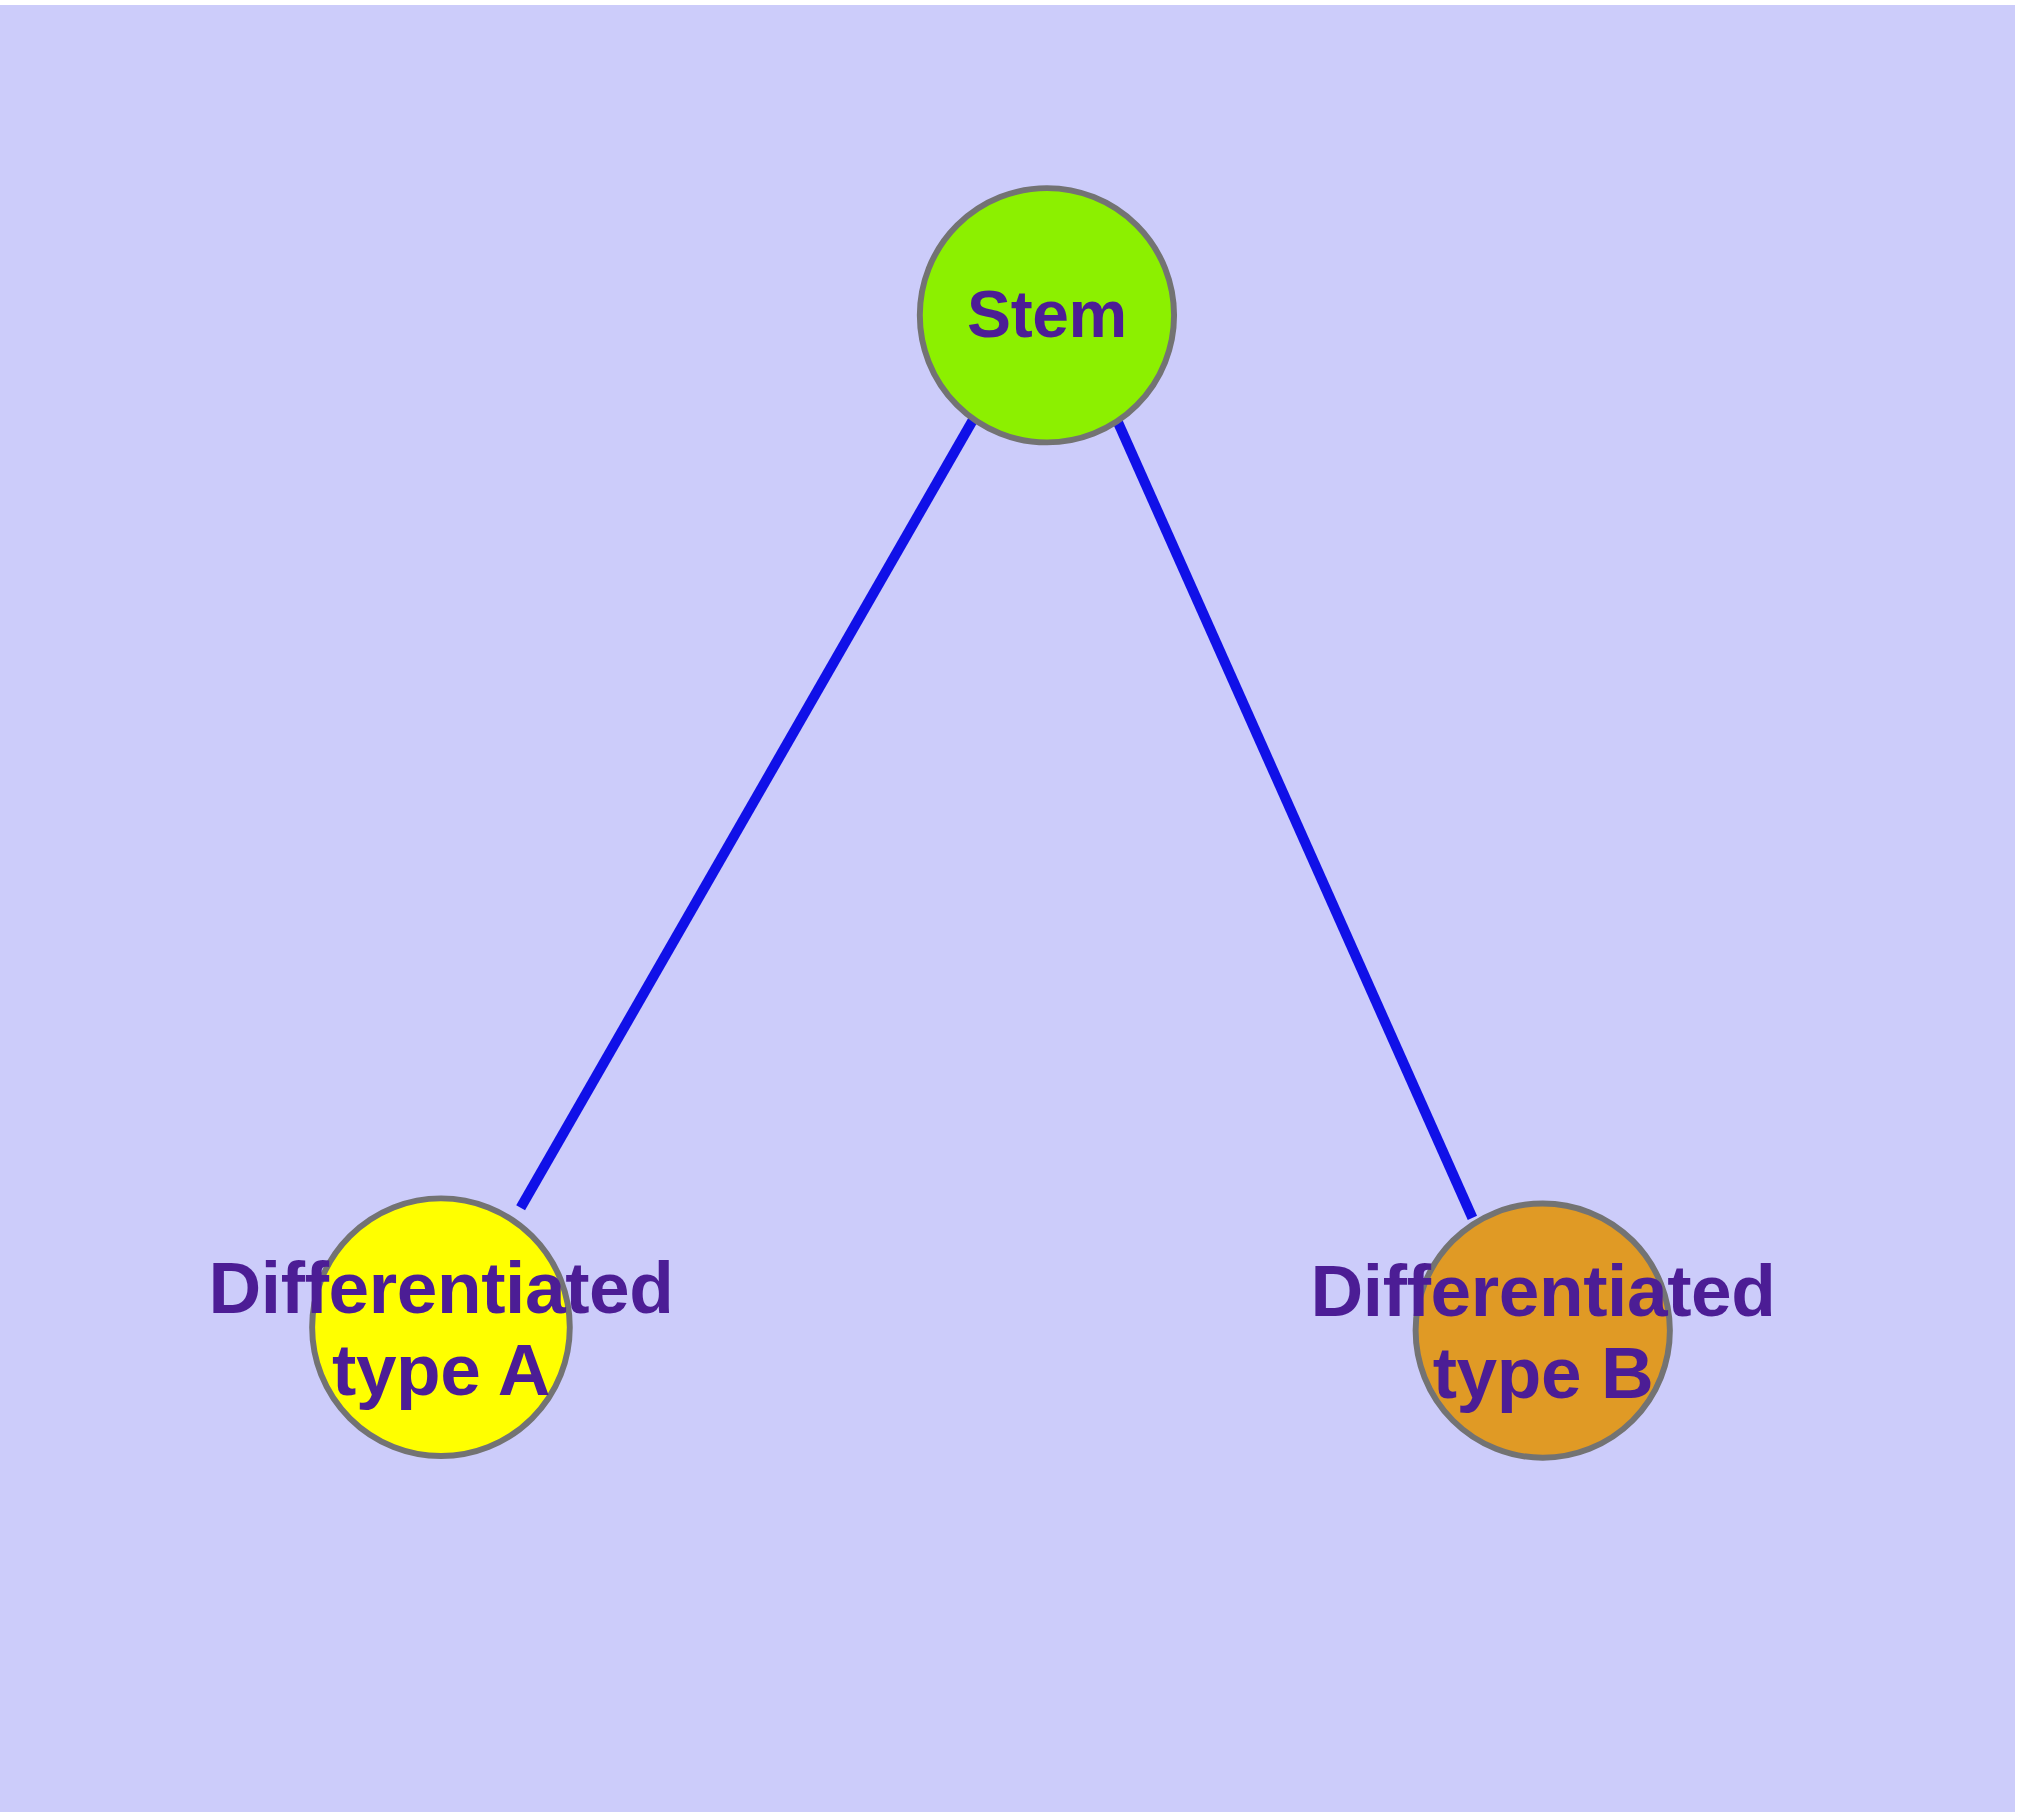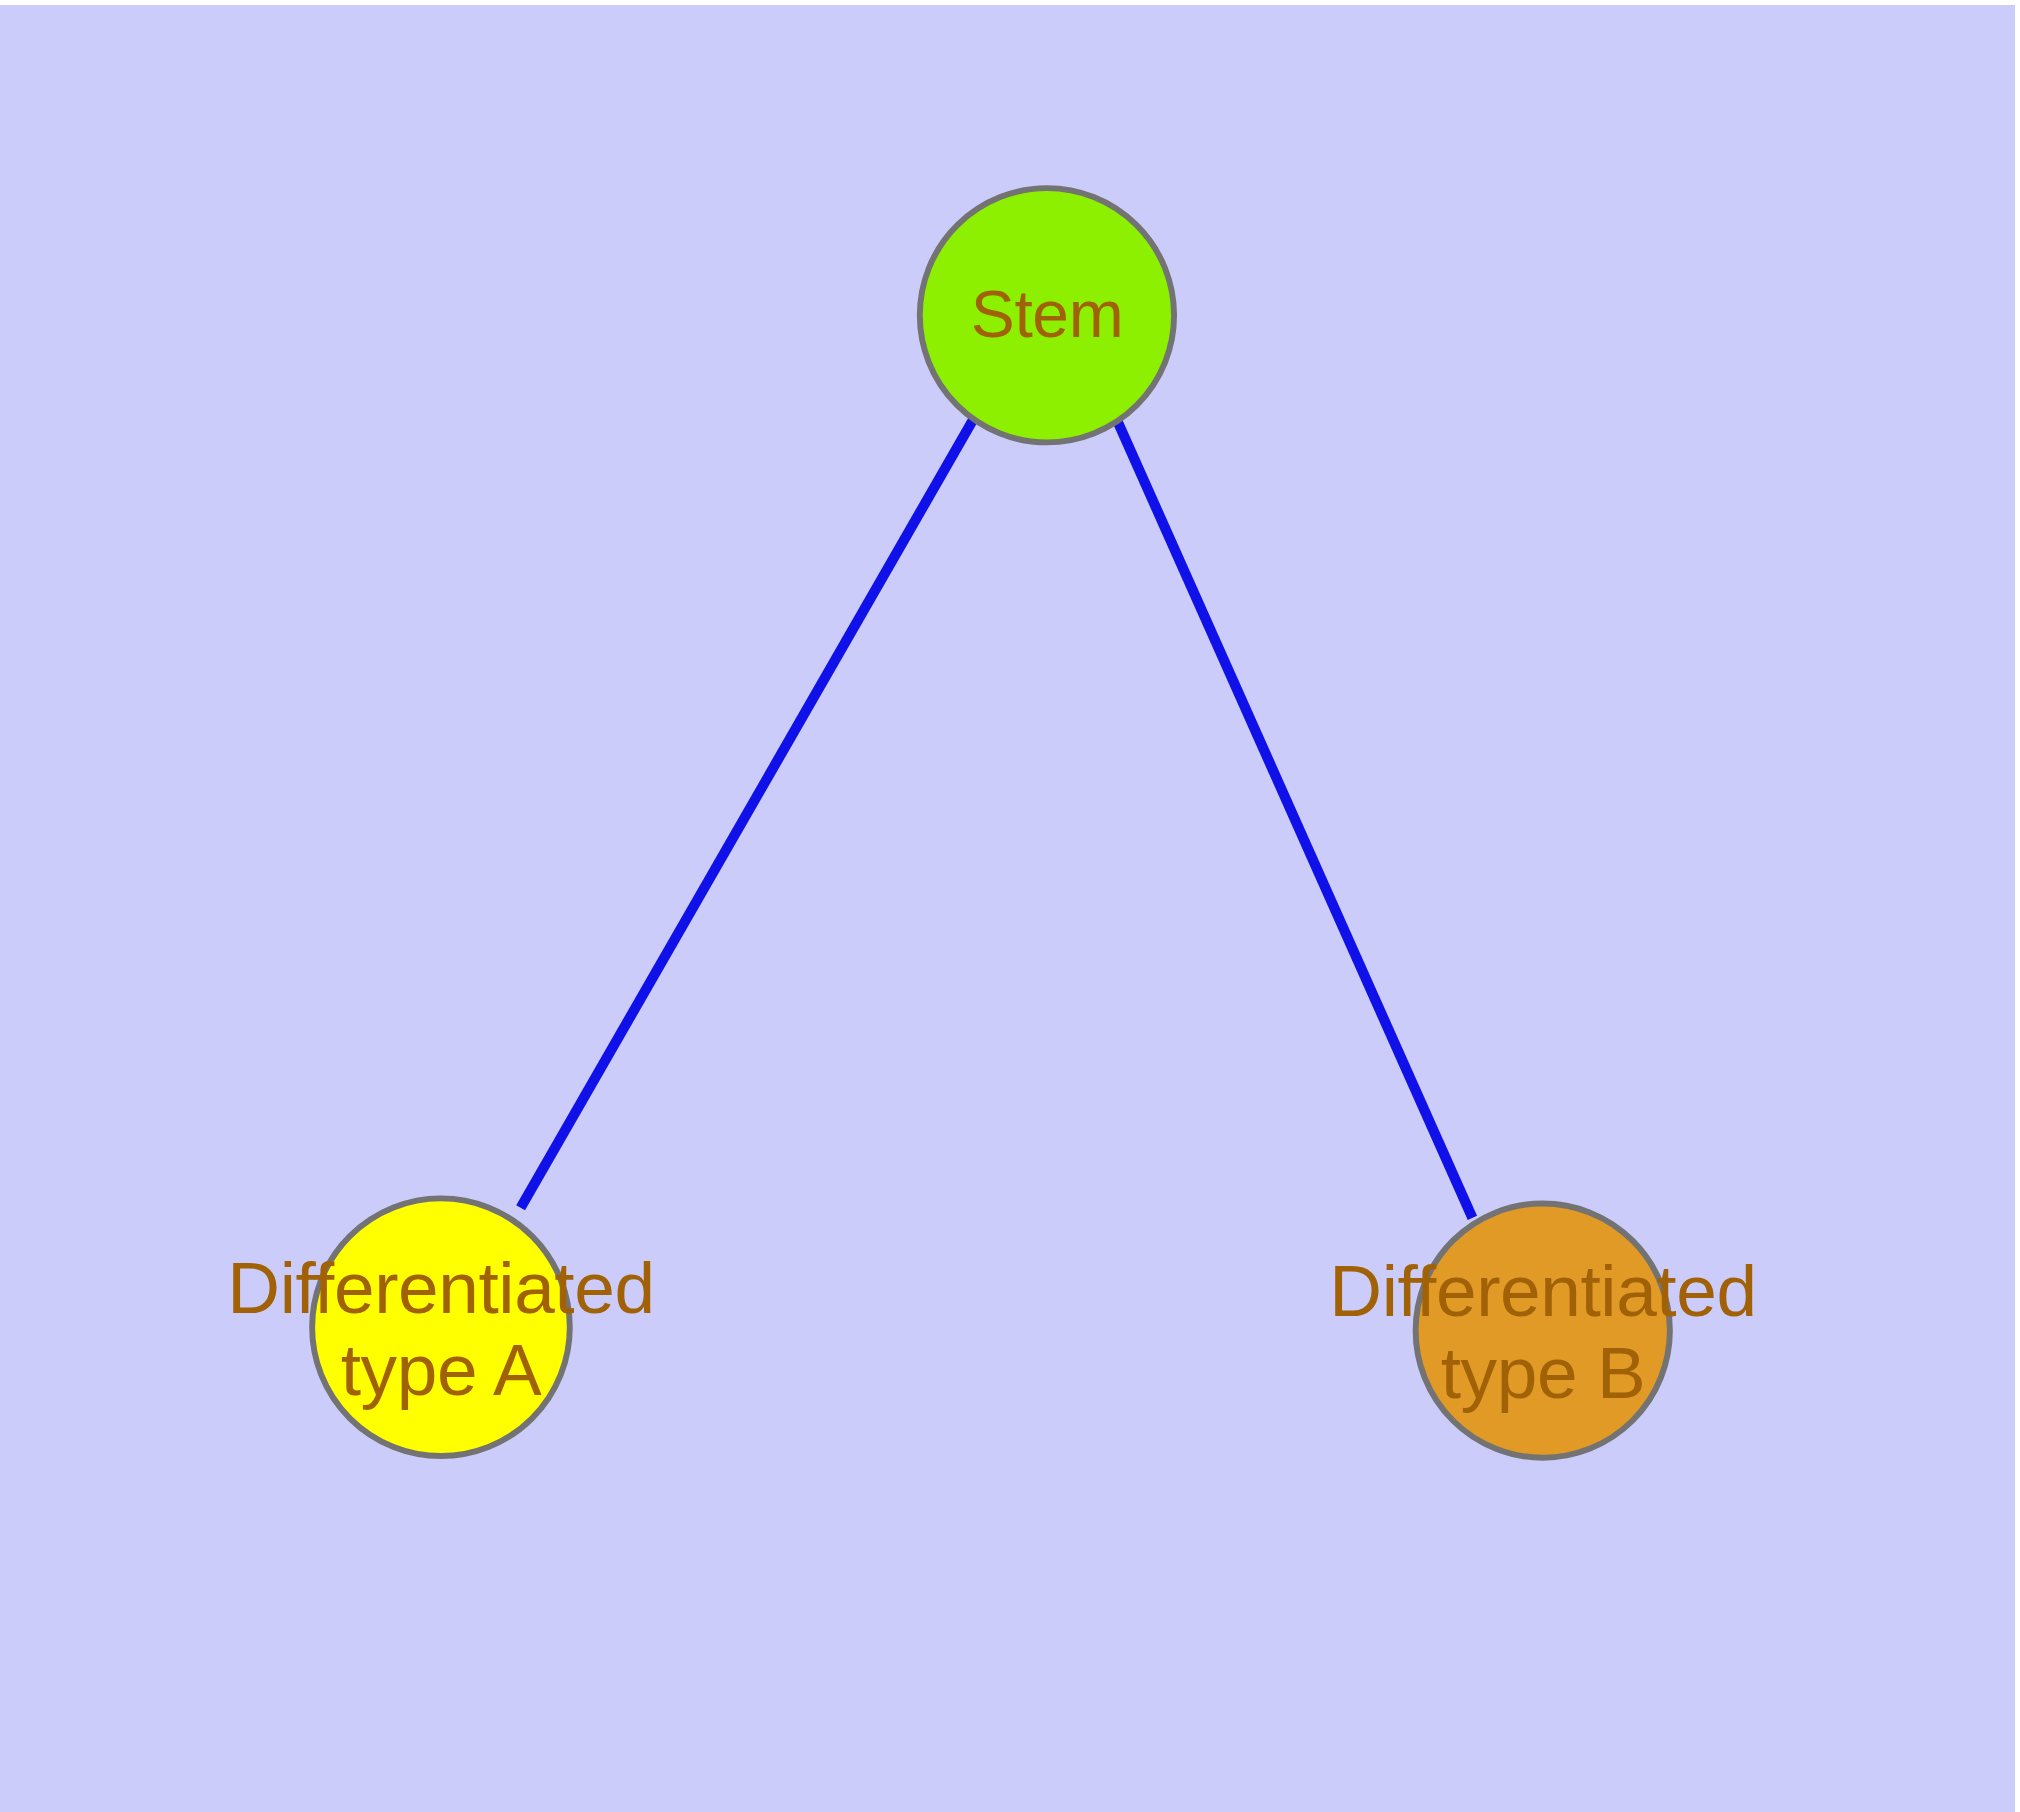--- a/index.html
+++ b/index.html
@@ -29,23 +29,23 @@
   }
   svg#graph-svg {
     position: absolute;
     left: 0;
     top: 0;
     width: 2021px;
     height: 1812px;
   }
   .node-label {
     position: absolute;
-    color: #a16207;
+    color: #4c1d95;
     font-family: "Liberation Sans", sans-serif;
-    font-weight: normal;
+    font-weight: bold;
     text-align: center;
     line-height: 1.12;
     white-space: pre;
     letter-spacing: -0.4px;
   }
   #label-stem {
     font-size: 66px;
     left: 1047px;
     top: 315px;
     transform: translate(-50%, -50%);

